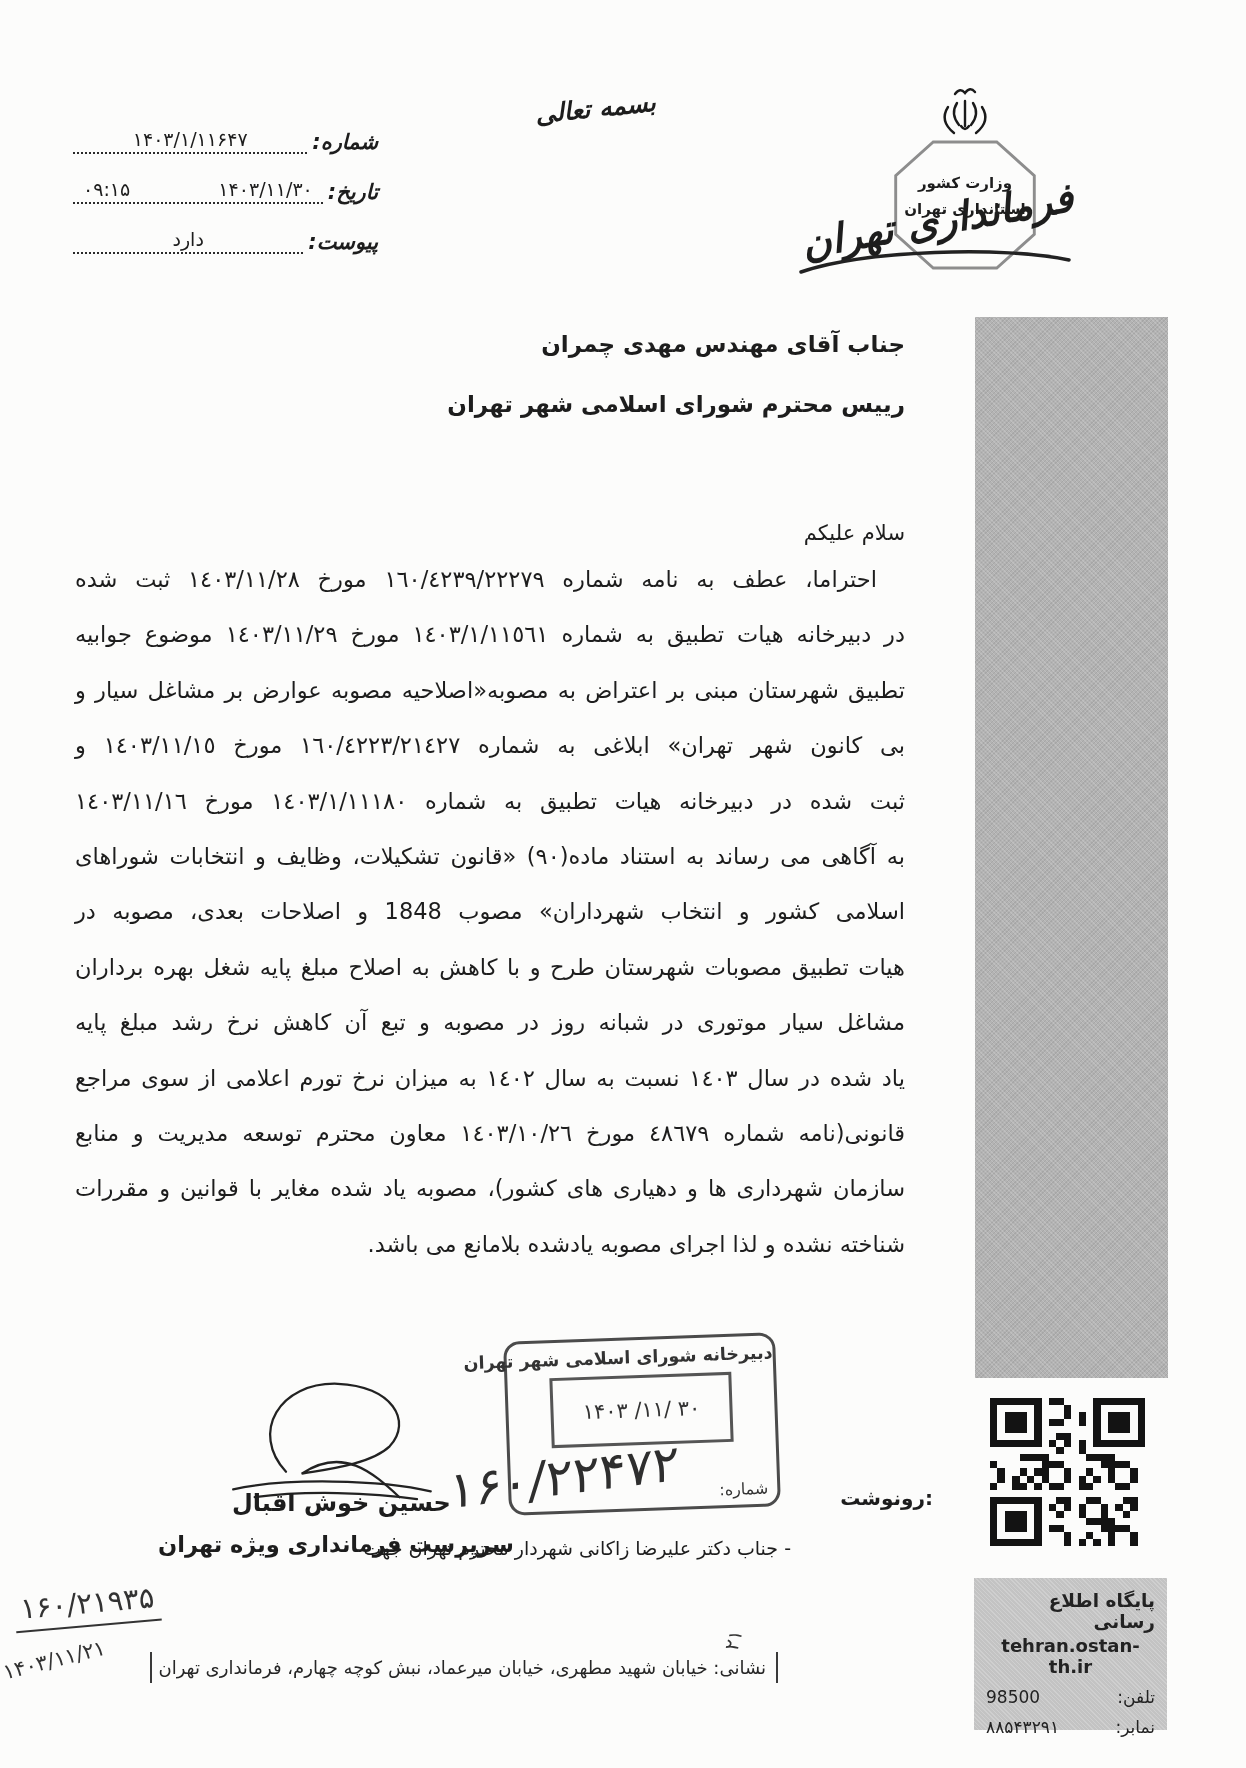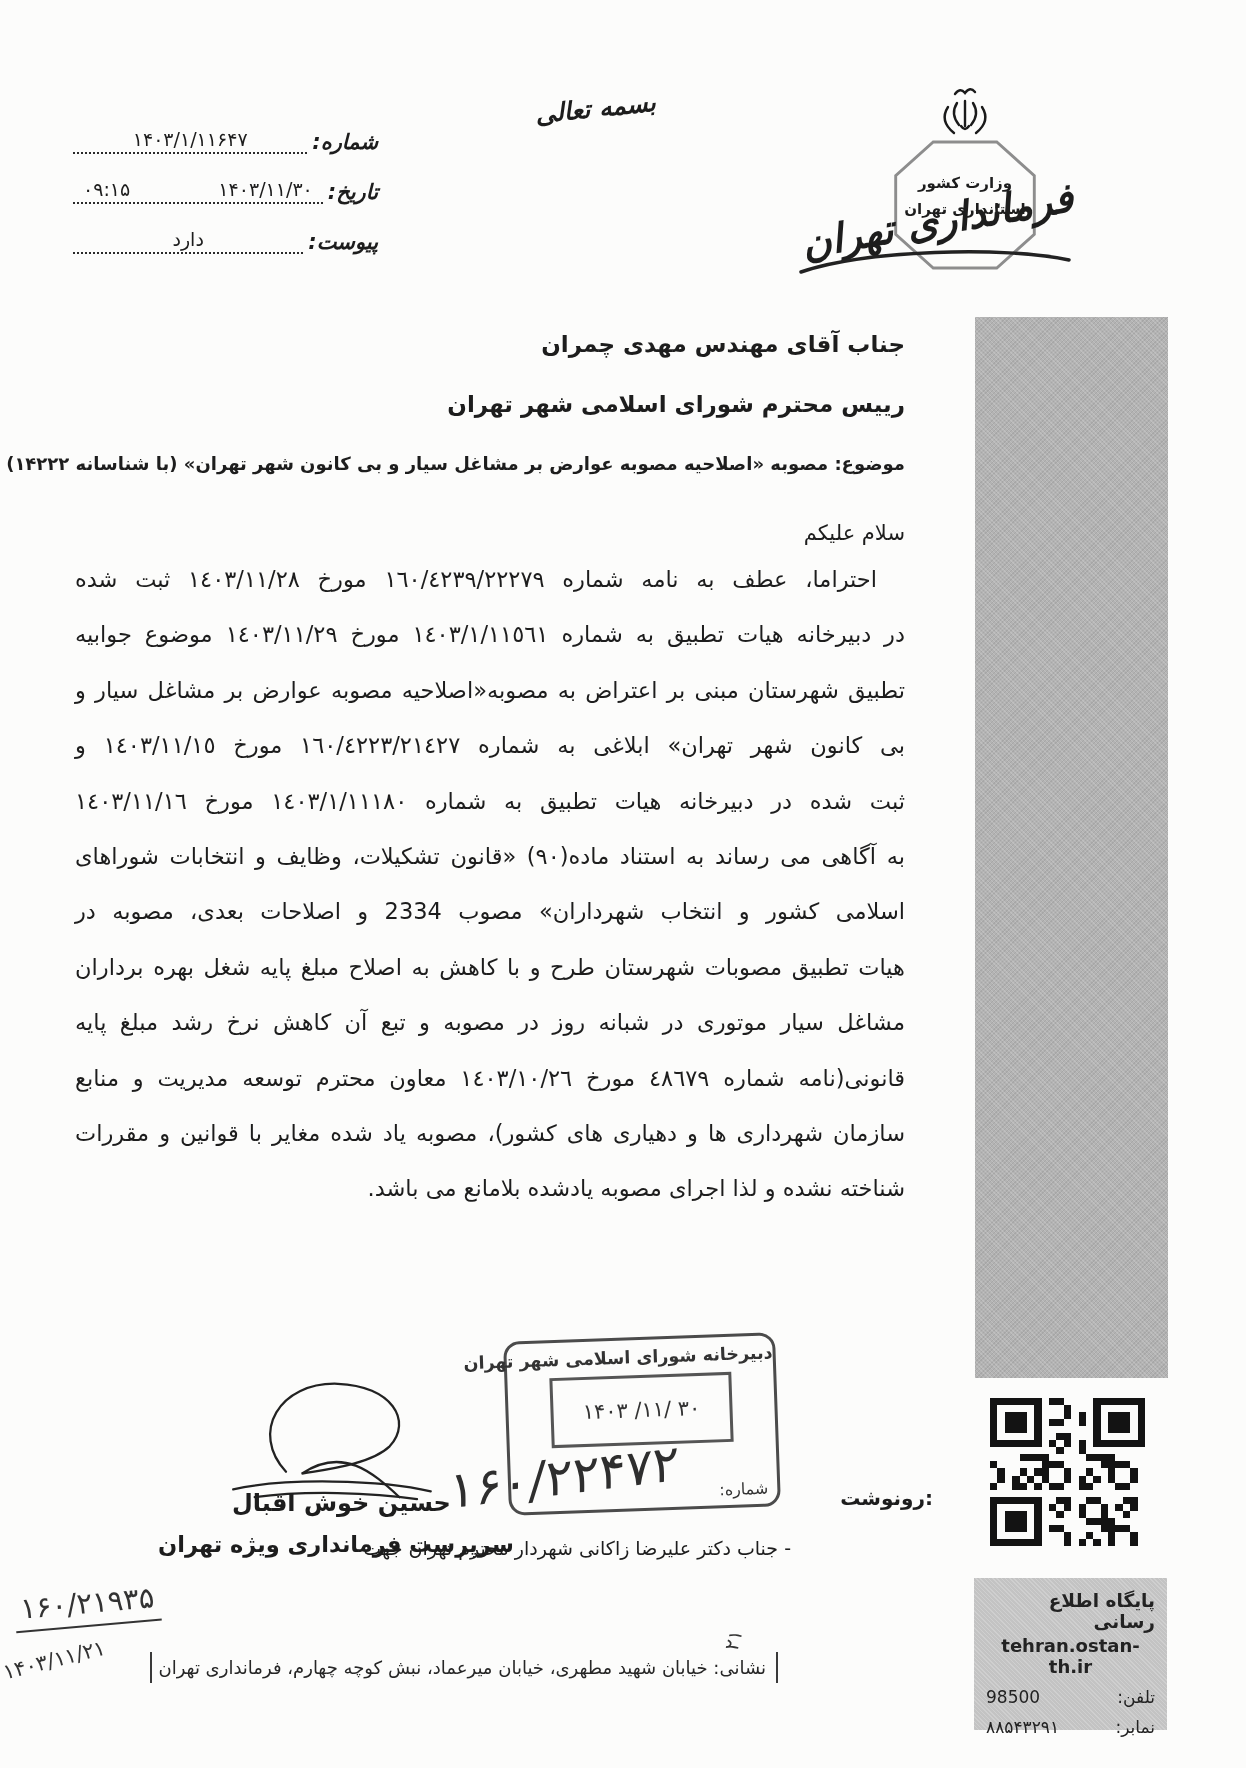--- a/index.html
+++ b/index.html
@@ -131,33 +131,33 @@
   </div>
   <div class="abs calligraphy">فرمانداری تهران</div>
   <svg class="abs" style="left:795px;top:244px;" width="280" height="36" viewBox="0 0 280 36" fill="none" stroke="#222" stroke-width="3.5" stroke-linecap="round">
     <path d="M6 28 C 70 6 210 2 274 16"></path>
   </svg>
 
   <div class="abs scan-band"></div>
 
   <div class="abs addr2">رییس محترم شورای اسلامی شهر تهران</div>
   <div class="abs addr1">جناب آقای مهندس مهدی چمران</div>
-  <div class="abs subject">موضوع: مصوبه «اصلاحیه مصوبه عوارض بر مشاغل سیار و بی کانون شهر تهران» (با شناسانه ۱۴۲۲۲)</div>
   <div class="abs salutation">سلام علیکم</div>
 
   <div class="abs letter-body">
     <div class="bl first">احتراما، عطف به نامه شماره ١٦٠/٤٢٣٩/٢٢٢٧٩ مورخ ١٤٠٣/١١/٢٨ ثبت شده</div>
     <div class="bl">در دبیرخانه هیات تطبیق به شماره ١٤٠٣/١/١١٥٦١ مورخ ١٤٠٣/١١/٢٩ موضوع جوابیه</div>
     <div class="bl">تطبیق شهرستان مبنی بر اعتراض به مصوبه«اصلاحیه مصوبه عوارض بر مشاغل سیار و</div>
     <div class="bl">بی کانون شهر تهران» ابلاغی به شماره ١٦٠/٤٢٢٣/٢١٤٢٧ مورخ ١٤٠٣/١١/١٥ و</div>
     <div class="bl">ثبت شده در دبیرخانه هیات تطبیق به شماره ١٤٠٣/١/١١١٨٠ مورخ ١٤٠٣/١١/١٦</div>
     <div class="bl">به آگاهی می رساند به استناد ماده(٩٠) «قانون تشکیلات، وظایف و انتخابات شوراهای</div>
-    <div class="bl">اسلامی کشور و انتخاب شهرداران» مصوب 2334 و اصلاحات بعدی، مصوبه در</div>
+    <div class="bl">اسلامی کشور و انتخاب شهرداران» مصوب 1848 و اصلاحات بعدی، مصوبه در</div>
     <div class="bl">هیات تطبیق مصوبات شهرستان طرح و با کاهش به اصلاح مبلغ پایه شغل بهره برداران</div>
     <div class="bl">مشاغل سیار موتوری در شبانه روز در مصوبه و تبع آن کاهش نرخ رشد مبلغ پایه</div>
+    <div class="bl">یاد شده در سال ١٤٠٣ نسبت به سال ١٤٠٢ به میزان نرخ تورم اعلامی از سوی مراجع</div>
     <div class="bl">قانونی(نامه شماره ٤٨٦٧٩ مورخ ١٤٠٣/١٠/٢٦ معاون محترم توسعه مدیریت و منابع</div>
     <div class="bl">سازمان شهرداری ها و دهیاری های کشور)، مصوبه یاد شده مغایر با قوانین و مقررات</div>
     <div class="bl last">شناخته نشده و لذا اجرای مصوبه یادشده بلامانع می باشد.</div>
   </div>
 
   <div class="abs stamp">
     <div class="stamp-title">دبیرخانه شورای اسلامی شهر تهران</div>
     <div class="stamp-datebox">
       <span dir="ltr">۱۴۰۳ /۱۱/ ۳۰</span>
     </div>

